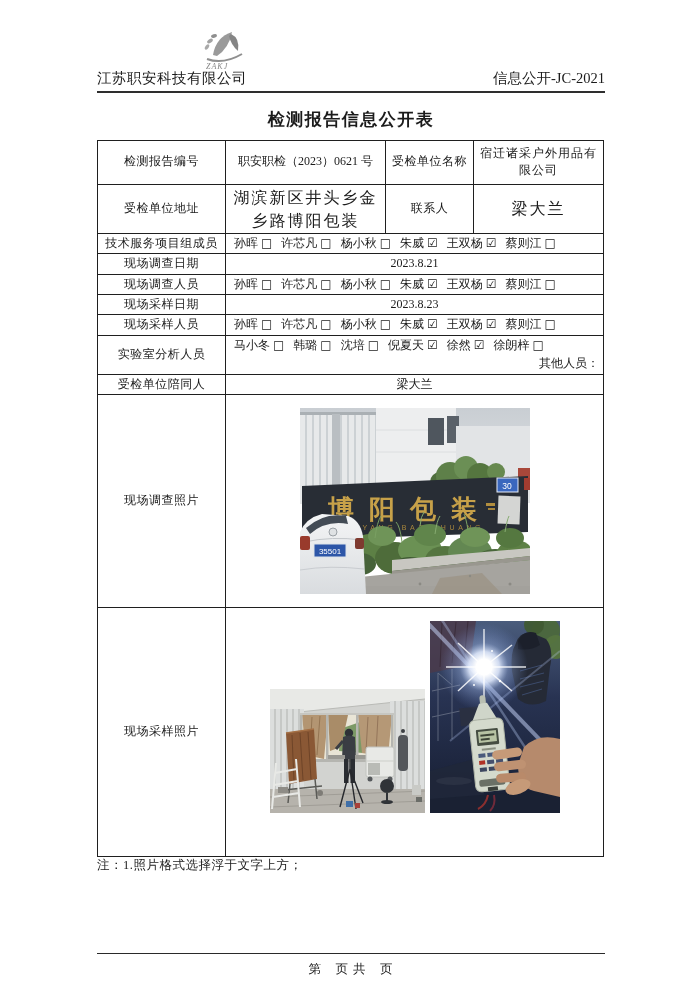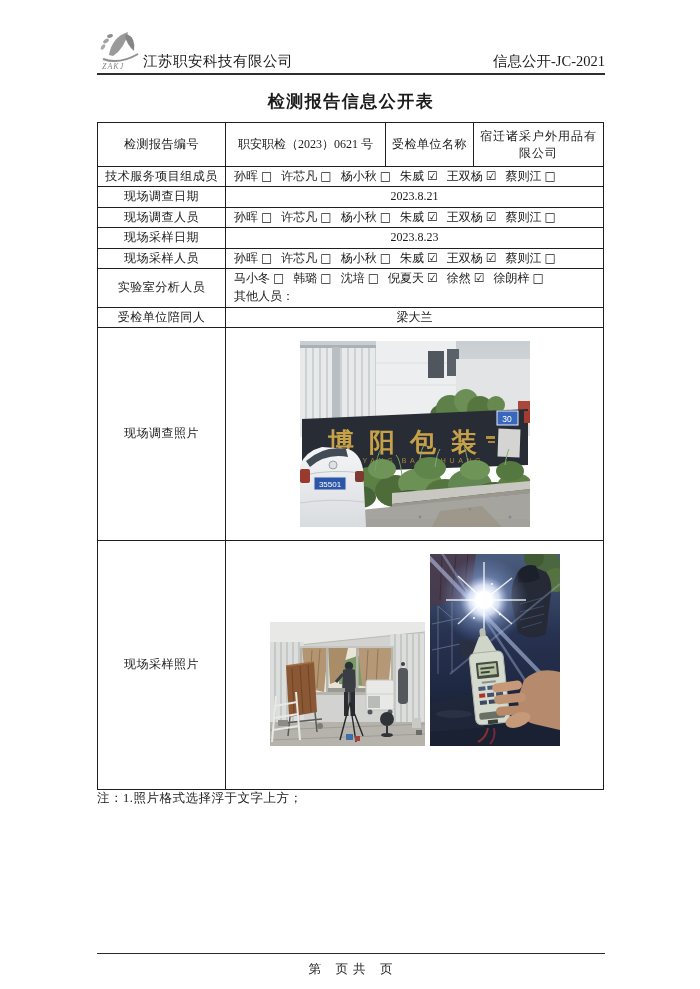--- a/index.html
+++ b/index.html
@@ -6,37 +6,37 @@
   html,body { margin:0; padding:0; background:#ffffff; }
   .page {
     position:relative; width:700px; height:989px; background:#fff;
     font-family:"Liberation Serif","DejaVu Serif",serif; color:#1b1b1b; overflow:hidden;
   }
   .content { position:absolute; left:97px; top:28px; width:508px; }
 
   
   .hdr { display:flex; justify-content:space-between; align-items:flex-end;
          border-bottom:2px solid #2e2e2e; padding-bottom:2px; }
-  .hdr-left { display:flex; align-items:flex-end; }
+  .hdr-left { display:flex; align-items:flex-end;flex-direction:column; }
   .company { font-size:14.5px; line-height:1; padding-bottom:3px; letter-spacing:.5px;}
   .doccode { font-size:14.5px; line-height:1; padding-bottom:3px; }
 
   .title { text-align:center; font-weight:bold; font-size:17px; margin:15px 0 9px; letter-spacing:1.5px; }
 
   
   table { border-collapse:collapse; table-layout:fixed; width:506px; }
   td { border:1.5px solid #1f1f1f; padding:1px 4px; font-size:12px; vertical-align:middle; line-height:1.45; }
   .lbl { text-align:center; letter-spacing:.5px; }
   .ctr { text-align:center; }
   .bigv { font-size:16px; letter-spacing:2px; text-align:center; line-height:1.45; }
   .wrapv { letter-spacing:1px; text-align:center; line-height:1.4; }
   .checks { padding-left:8px; }
   .member { margin-right:9px; white-space:nowrap; }
   .checkglyph { font-family:"DejaVu Sans","Liberation Sans",sans-serif; font-size:12px; margin-left:3px; }
-  .others-line { margin-top:1px; }
+  .others-line { margin-top:1px;text-align:right; }
   tr.rh1 td { height:44px; }
   tr.rh2 td { height:45px; }
   tr.rhS td { height:19px; }
   tr.rhL td { height:38px; }
   tr.rhC td { height:18px; }
   tr.rp1 td { height:213px; }
   tr.rp2 td { height:249px; }
   .photocell { padding:0; text-align:center; vertical-align:middle; }
   .photocell2 { padding:0 0 30px 0; }
   .photo-pair { display:flex; align-items:flex-end; justify-content:center; gap:5px; }
@@ -81,20 +81,26 @@
         </colgroup>
 
       <tbody>
           <tr class="rh1">
         <td class="lbl">检测报告编号</td>
         <td class="ctr">职安职检（2023）0621 号</td>
         <td class="lbl">受检单位名称</td>
         <td class="wrapv">宿迁诸采户外用品有限公司</td>
       </tr>
 
+      <tr class="rh2">
+        <td class="lbl">受检单位地址</td>
+        <td class="bigv">湖滨新区井头乡金乡路博阳包装</td>
+        <td class="lbl">联系人</td>
+        <td class="bigv">梁大兰</td>
+      </tr>
 
       <tr class="rhS">
         <td class="lbl">技术服务项目组成员</td>
         <td class="checks" colspan="3"><span class="member"><span>孙晖</span><span class="checkglyph">□</span></span><span class="member"><span>许芯凡</span><span class="checkglyph">□</span></span><span class="member"><span>杨小秋</span><span class="checkglyph">□</span></span><span class="member"><span>朱威</span><span class="checkglyph">☑</span></span><span class="member"><span>王双杨</span><span class="checkglyph">☑</span></span><span class="member"><span>蔡则江</span><span class="checkglyph">□</span></span></td>
       </tr>
       <tr class="rhS">
         <td class="lbl">现场调查日期</td>
         <td class="ctr" colspan="3">2023.8.21</td>
       </tr>
       <tr class="rhS">

